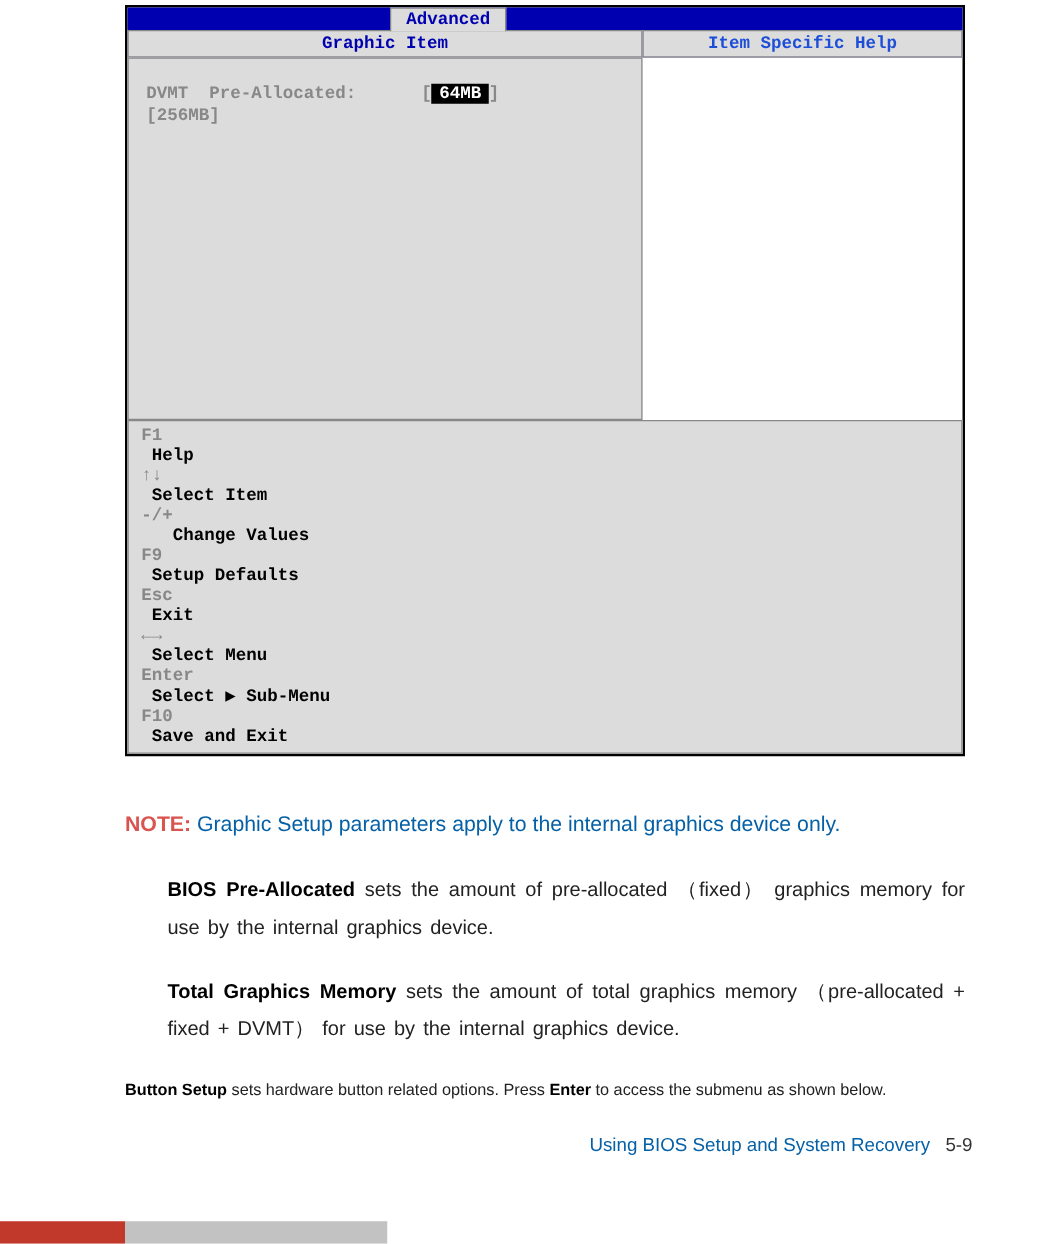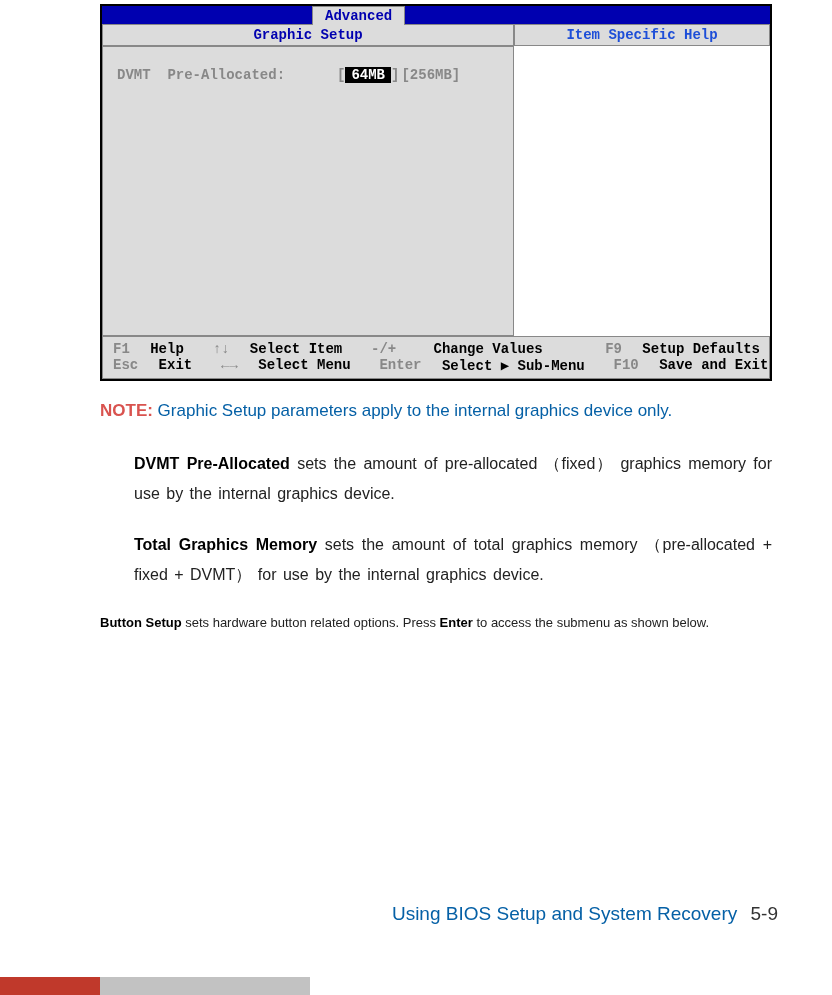--- a/index.html
+++ b/index.html
@@ -64,21 +64,21 @@
     display: flex;
     height: 290px;
   }
   .bios-left {
     flex: 0 0 412px;
     background: #dcdcdc;
     border: 1px solid #888;
     padding: 20px 8px 8px 14px;
     color: #888;
     display: flex;
-    flex-direction: row;
+    flex-direction: column;
     gap: 2px;
   }
   .opt-row { display: flex; }
   .opt-label { flex: 0 0 220px; white-space: pre; }
   .opt-val { }
   .selected-val {
     background: #000;
     color: #fff;
     padding: 0 6px;
   }
@@ -88,25 +88,25 @@
     border: 1px solid #888;
     padding: 20px 14px 8px 14px;
     color: #000;
   }
   .bios-footer {
     background: #dcdcdc;
     border: 1px solid #888;
     padding: 4px 10px;
     color: #000;
   }
-  .fl { display: flex; gap: 12px; }
+  .fl { display: flex; gap: 0; flex-direction: column; }
   .fl span { white-space: pre; }
   .kw { color: #888; }
   .note-block {
-    margin-top: 20px;
+    margin-top: 45px;
     font-size: 17px;
     color: #0560a6;
   }
   .note-label {
     color: #d9534f;
     font-weight: bold;
   }
   .desc-list {
     margin-top: 28px;
     padding-left: 34px;
@@ -129,21 +129,21 @@
     margin-top: 2px;
     padding-left: 0;
     font-size: 13px;
     color: #222;
     line-height: 1.9;
   }
   .footer-line {
     position: absolute;
     bottom: 70px;
     right: 54px;
-    font-size: 19px;
+    font-size: 15px;
     color: #0560a6;
   }
   .page-num {
     color: #333;
     margin-left: 8px;
   }
   .bottom-bar {
     position: absolute;
     bottom: 0;
     left: 0;
@@ -158,21 +158,21 @@
 </head>
 <body>
 
 <div class="page-area">
 
   <div class="bios-box">
     <div class="bios-top-bar">
       <div class="bios-tab">Advanced</div>
     </div>
     <div class="bios-header-row">
-      <div class="bios-header-left">Graphic Setup</div>
+      <div class="bios-header-left">Graphic Item</div>
       <div class="bios-header-right">Item Specific Help</div>
     </div>
     <div class="bios-body">
       <div class="bios-left">
         <div class="opt-row">
           <span class="opt-label">DVMT  Pre-Allocated:</span>
           <span class="opt-val">[<span class="selected-val">64MB</span>]</span>
         </div>
         <div class="opt-row">
           <span class="opt-val">[<span>256MB</span>]</span>
@@ -202,21 +202,21 @@
       </div>
     </div>
   </div>
 
   <div class="note-block">
     <span class="note-label">NOTE:</span><span> Graphic Setup parameters apply to the internal graphics device only.</span>
   </div>
 
   <div class="desc-list">
     <div class="desc-item">
-      <span class="desc-strong">DVMT Pre-Allocated</span><span>  sets the amount of pre-allocated （fixed） graphics memory for  use  by  the  internal  graphics  device.</span>
+      <span class="desc-strong">BIOS Pre-Allocated</span><span>  sets the amount of pre-allocated （fixed） graphics memory for  use  by  the  internal  graphics  device.</span>
     </div>
     <div class="desc-item">
       <span class="desc-strong">Total Graphics Memory</span><span> sets the amount of total graphics memory （pre-allocated +  fixed  +  DVMT）  for  use  by  the  internal  graphics  device.</span>
     </div>
   </div>
 
   <div class="desc-button">
     <span class="desc-strong">Button Setup</span><span>  sets hardware button related options. Press </span><span class="desc-strong">Enter</span><span> to access the submenu as  shown  below.</span>
   </div>
 

